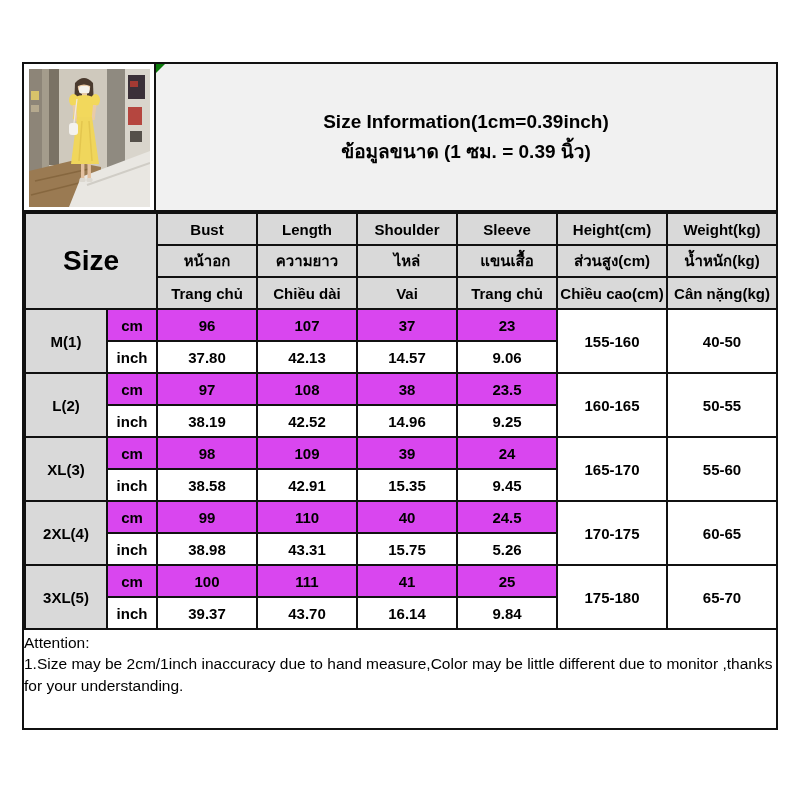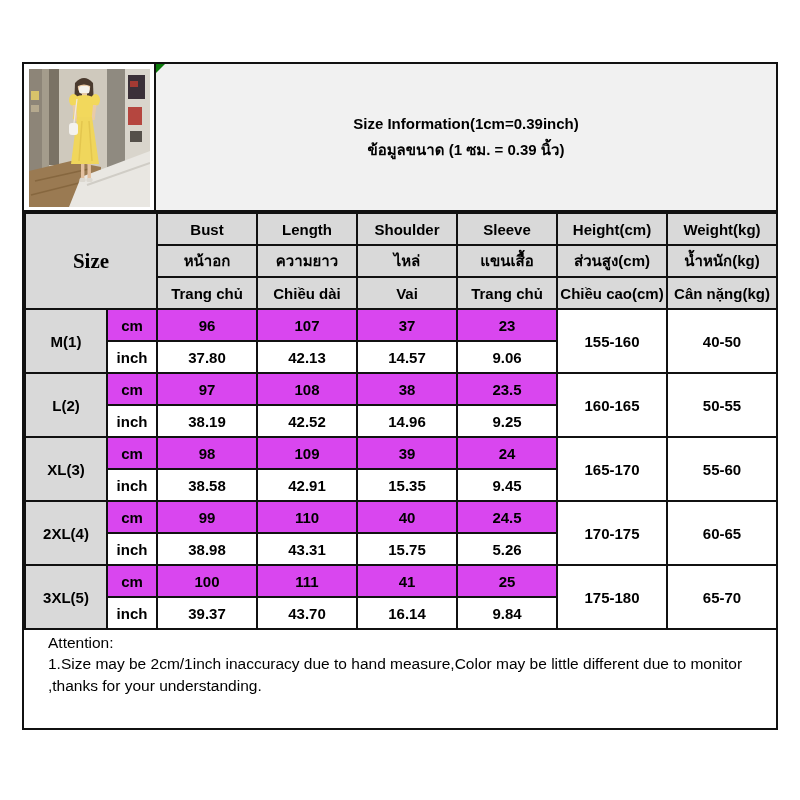--- a/index.html
+++ b/index.html
@@ -8,32 +8,32 @@
     border:2px solid #111;box-sizing:border-box;background:#fff;}
   
   .top-row{height:148px;border-bottom:2px solid #111;box-sizing:border-box;display:flex;}
   .photo-cell{width:132px;border-right:2px solid #111;box-sizing:border-box;background:#fff;
     display:flex;align-items:flex-start;justify-content:center;padding-top:5px;}
   .photo-cell svg{display:block;}
   .title-cell{flex:1;position:relative;background:#f1f1f1;display:flex;flex-direction:column;
     align-items:center;justify-content:center;gap:9px;}
   .title-cell::before{content:"";position:absolute;top:0;left:0;
     border-top:9px solid #0b7a0b;border-right:9px solid transparent;}
-  .title-line{font-weight:bold;font-size:15px;line-height:1.1;}
+  .title-line{font-weight:bold;font-size:19px;line-height:1.1;}
   
   table{width:100%;border-collapse:collapse;table-layout:fixed;}
   td{border:2px solid #111;text-align:center;vertical-align:middle;padding:0;
     font-size:15px;font-weight:bold;overflow:hidden;white-space:nowrap;}
   tr{height:32px;}
   .hdr{background:#d9d9d9;margin-top:29px;}
-  .size-cell{font-size:21px;font-family:Liberation Serif, serif;}
+  .size-cell{font-size:28px;}
   .cm-bg{background:#d946ef;}
   .white-bg{background:#ffffff;margin-left:28px;}
   
-  .attention{height:98px;box-sizing:border-box;padding:2px 24px;background:#fff;
+  .attention{height:98px;box-sizing:border-box;padding:2px 0;background:#fff;
     font-size:15.5px;line-height:1.38;text-align:left;}
   .attention div{margin:0;}
 </style>
 </head>
 <body>
 
 <div class="sheet">
 
   <div class="top-row">
     <div class="photo-cell">

